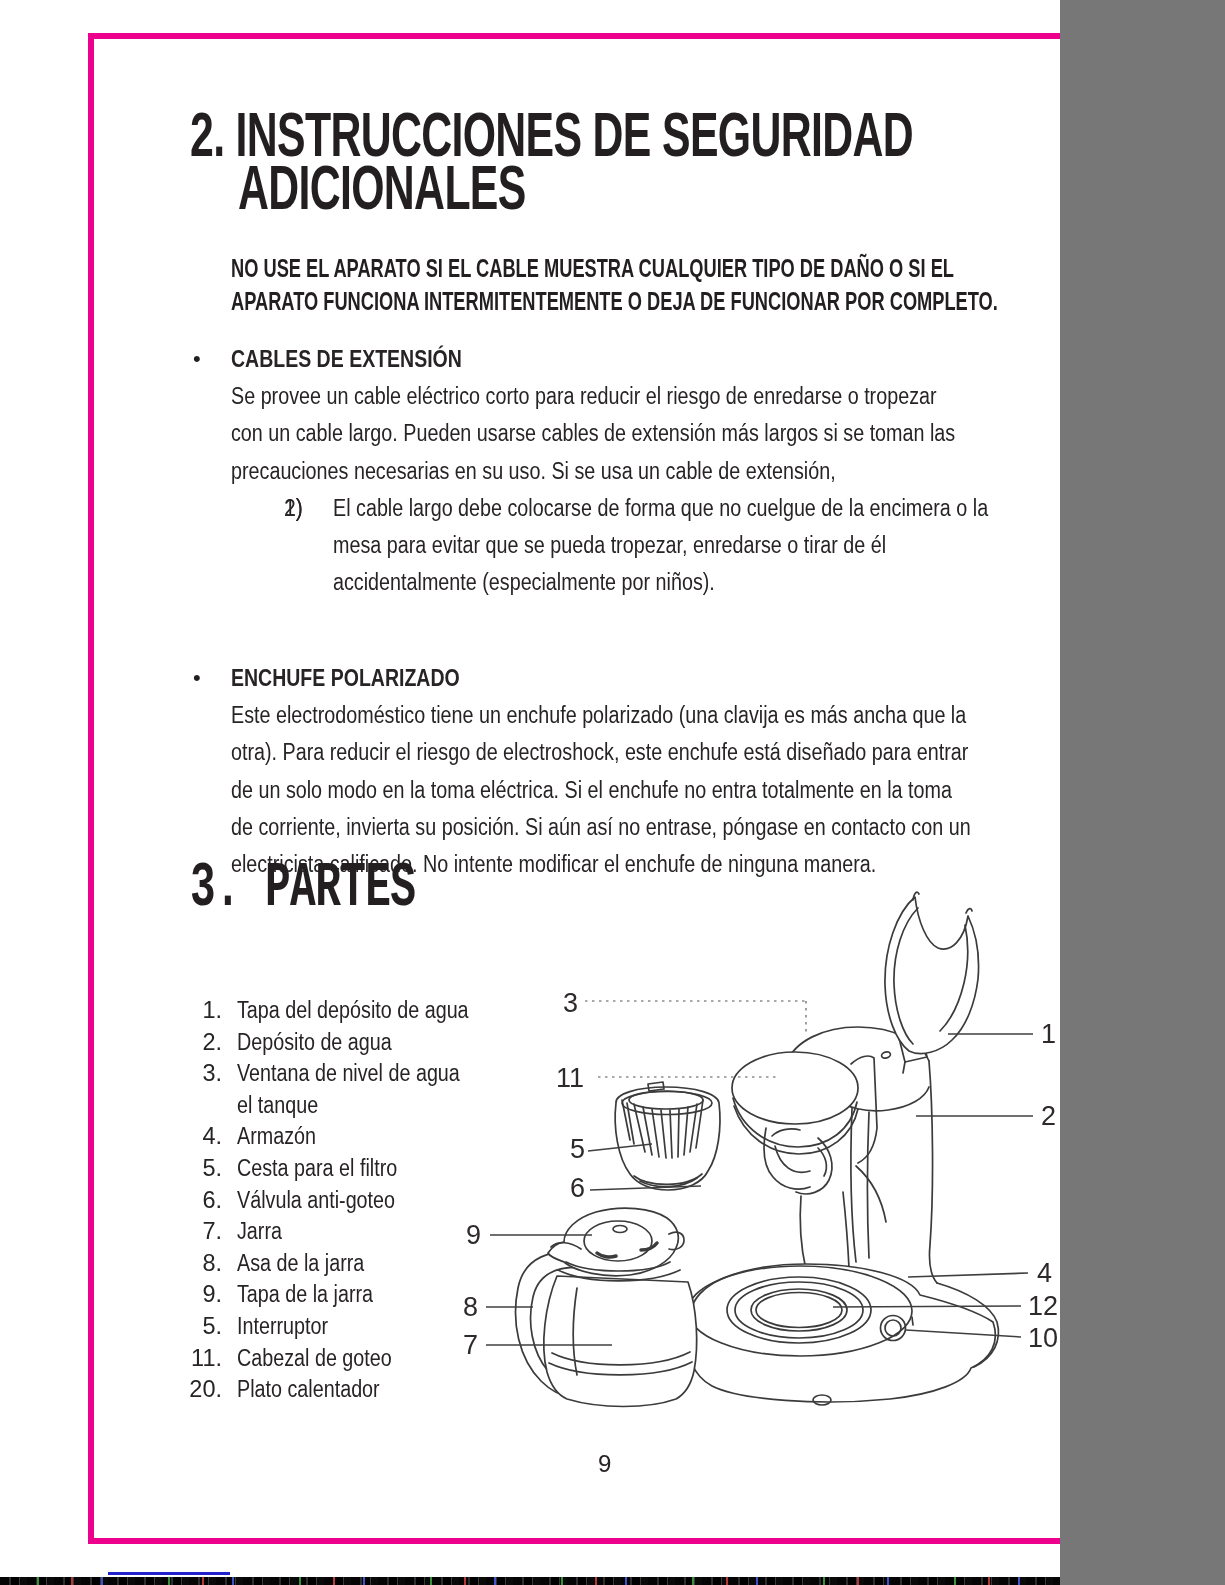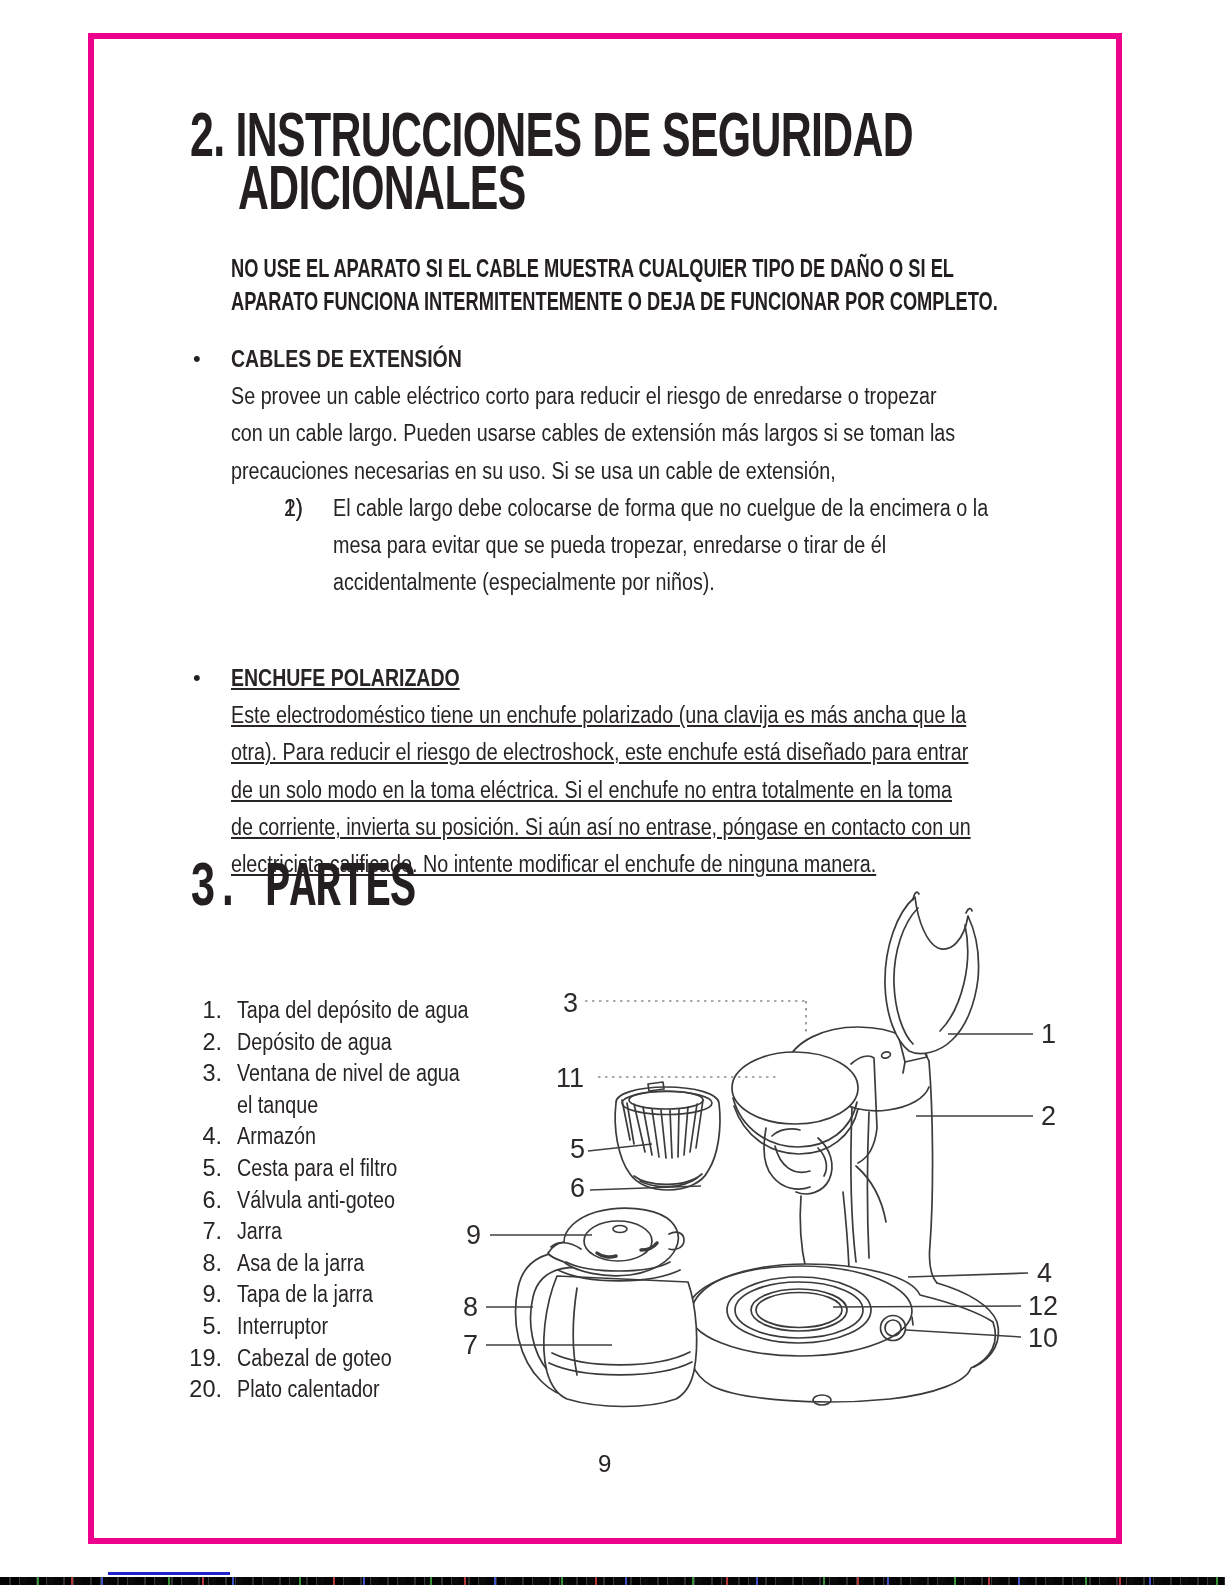--- a/index.html
+++ b/index.html
@@ -1,16 +1,16 @@
 <!DOCTYPE html>
 <html><head>
 <meta charset="utf-8">
 <style>
   html,body{margin:0;padding:0;background:#777;}
-  .page{position:relative;width:1225px;height:1585px;background:#ffffff;overflow:hidden;
+  .page{position:relative;width:1060px;height:1585px;background:#ffffff;overflow:hidden;
         font-family:"Liberation Sans",sans-serif;color:#282425;}
   .frame{position:absolute;left:88px;top:33px;width:1034px;height:1511px;
          border:6px solid #ec008c;box-sizing:border-box;}
   .abs{position:absolute;}
   .ln{white-space:pre;transform-origin:0 50%;}
   .h1{font-size:63px;font-weight:bold;letter-spacing:-1px;color:#231f20;line-height:53px;}
   .h1 .ln{transform:scaleX(0.68);}
   .warn{font-size:25px;font-weight:bold;line-height:33px;color:#231f20;}
   .warn .ln{transform:scaleX(0.73);}
   .blk{font-size:23.5px;line-height:37.2px;}
@@ -65,21 +65,21 @@
       <span class="n ln">2)</span>
       <div class="ls">
         <div class="ln">El cable largo debe colocarse de forma que no cuelgue de la encimera o la</div>
         <div class="ln">mesa para evitar que se pueda tropezar, enredarse o tirar de él</div>
         <div class="ln">accidentalmente (especialmente por niños).</div>
       </div>
     </div>
   </div>
 
   <span class="abs marker" style="left:193px;top:665px;">•</span>
-  <div class="abs blk body" style="left:231px;top:660px;text-decoration:underline;">
+  <div class="abs blk body" style="left:231px;top:660px;">
     <div class="btitle">ENCHUFE POLARIZADO</div>
     <div class="ln">Este electrodoméstico tiene un enchufe polarizado (una clavija es más ancha que la</div>
     <div class="ln">otra). Para reducir el riesgo de electroshock, este enchufe está diseñado para entrar</div>
     <div class="ln">de un solo modo en la toma eléctrica. Si el enchufe no entra totalmente en la toma</div>
     <div class="ln">de corriente, invierta su posición. Si aún así no entrase, póngase en contacto con un</div>
     <div class="ln">electricista calificado. No intente modificar el enchufe de ninguna manera.</div>
   </div>
 
   <div class="abs h1" style="left:190px;top:862px;font-family:Liberation Mono, monospace;">
     <div class="ln">3. PARTES</div>
@@ -121,21 +121,21 @@
       </div>
     <div class="pr">
         <span class="n">9.</span>
         <span class="t">Tapa de la jarra</span>
       </div>
     <div class="pr">
         <span class="n">5.</span>
         <span class="t">Interruptor</span>
       </div>
     <div class="pr">
-        <span class="n">19.</span>
+        <span class="n">11.</span>
         <span class="t">Cabezal de goteo</span>
       </div>
     <div class="pr">
         <span class="n">20.</span>
         <span class="t">Plato calentador</span>
       </div>
   </div>
 
   <svg class="abs" style="left:430px;top:865px;" width="700" height="590" viewBox="430 865 700 590">
 

